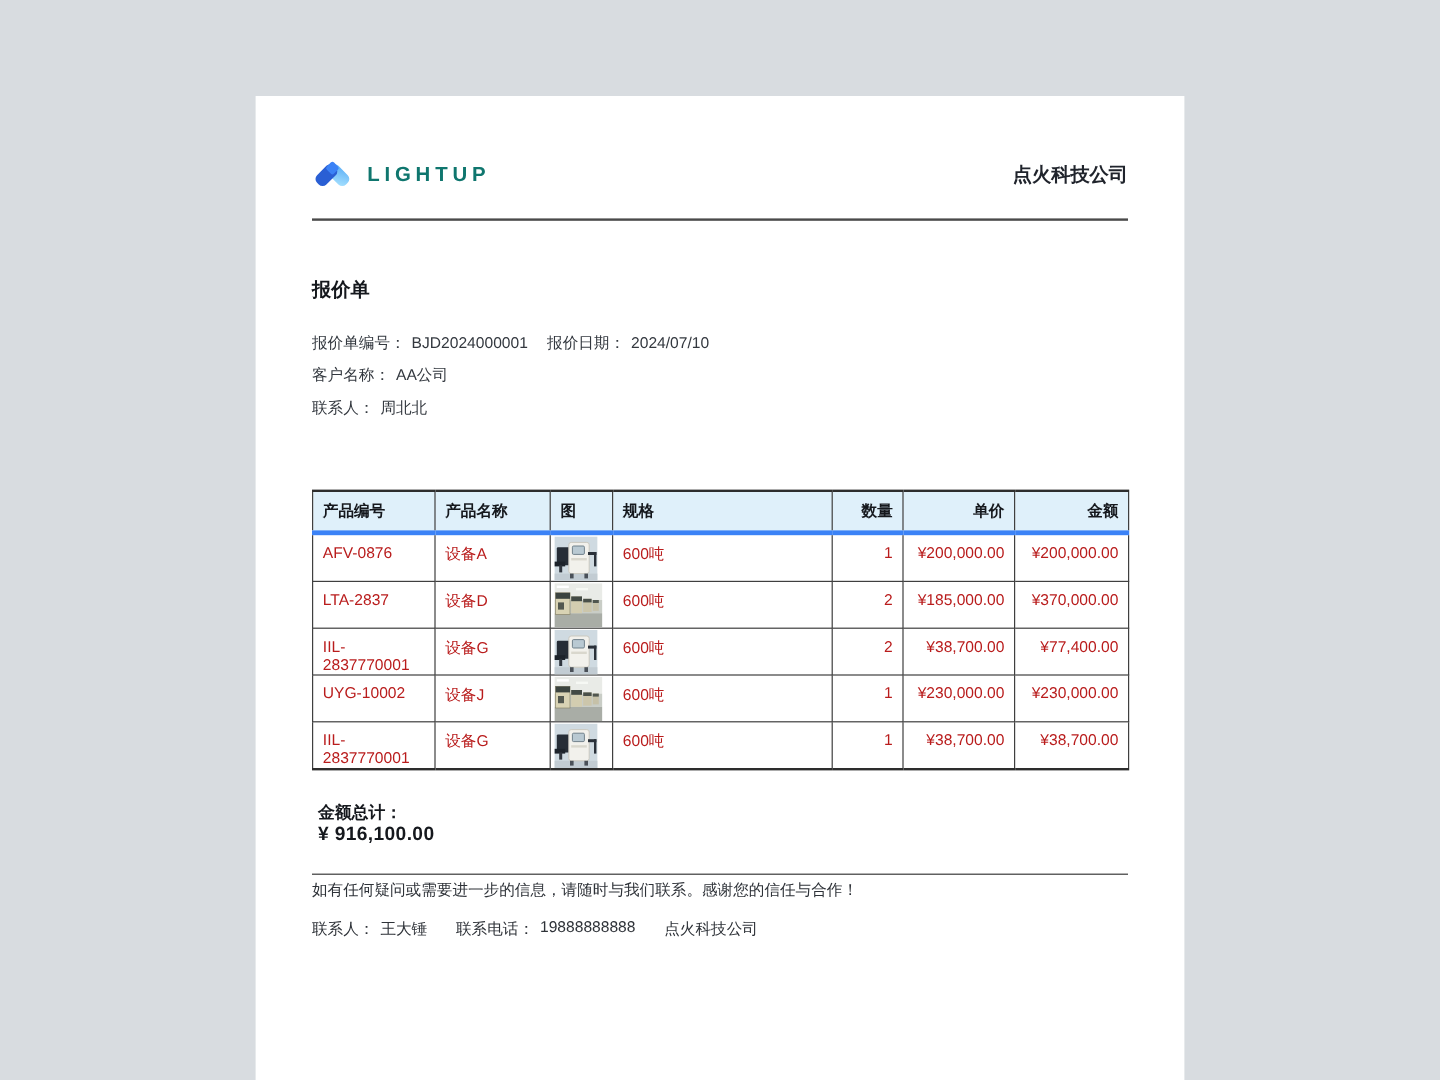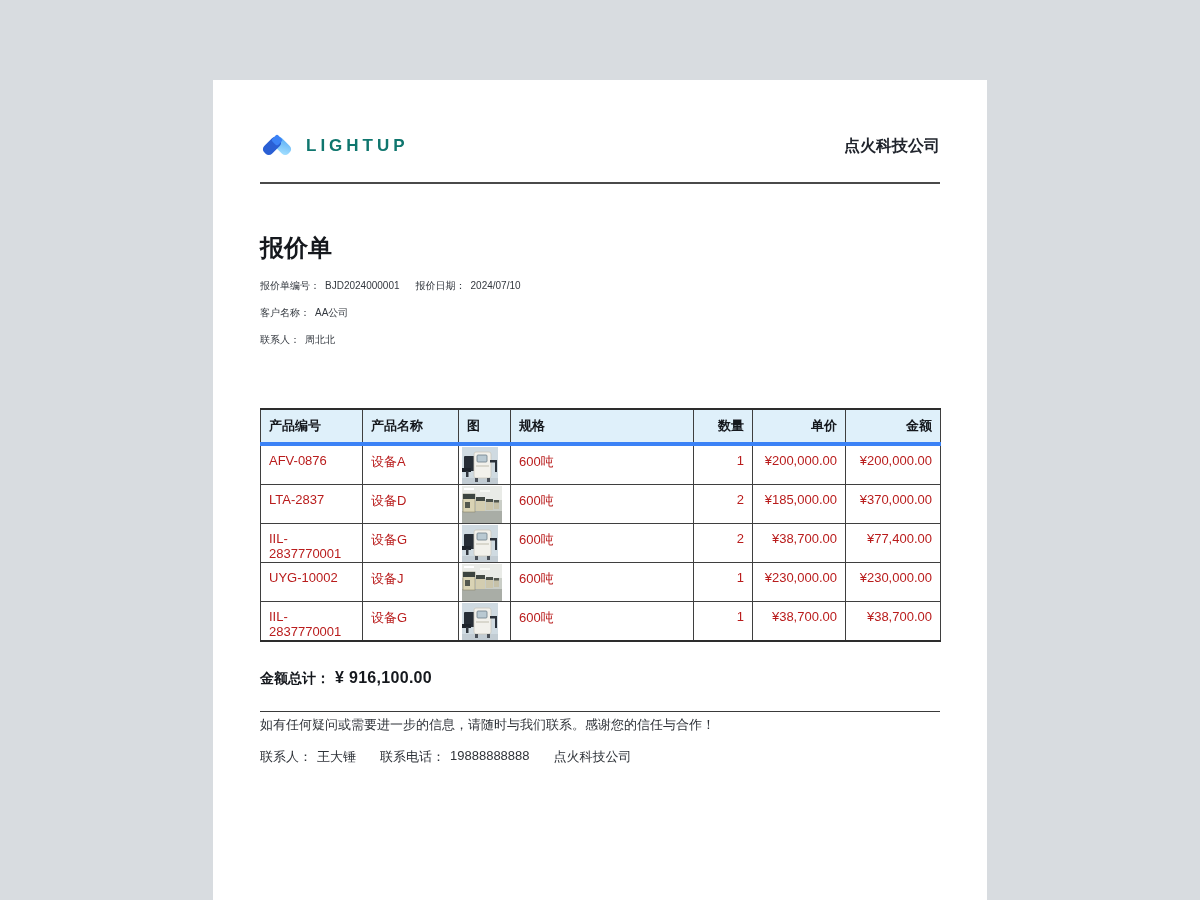--- a/index.html
+++ b/index.html
@@ -21,22 +21,22 @@
   .doc-header { display:flex; align-items:center; justify-content:space-between; height:36px; }
   .brand { display:flex; align-items:center; }
   .brand-text {
     margin-left:12px; font-size:17px; font-weight:700;
     letter-spacing:4px; color:#0f766e;
   }
   .company-name { font-size:16px; font-weight:700; color:#20242c; }
   .header-rule { margin-top:18px; border:none; border-top:2px solid #4a4a4a; height:0; }
 
   
-  .doc-title { margin-top:48px; font-size:24px; font-weight:700; color:#15181d; }
-  .meta { margin-top:8px; font-size:10px; color:#33383f; }
+  .doc-title { margin-top:48px; font-size:16px; font-weight:700; color:#15181d; }
+  .meta { margin-top:19px; font-size:13px; color:#33383f; }
   .meta-row { height:27px; display:flex; align-items:center; }
   .meta-row .v { margin-left:5px; }
   .meta-row .gap { margin-left:16px; }
 
   
   table.quote-table {
     width:680px; margin-top:55px;
     border-collapse:collapse; table-layout:fixed;
     font-size:13px;
   }
@@ -49,21 +49,21 @@
   .quote-table thead th.num { text-align:right; }
   .quote-table tbody td {
     padding:7px 8px 0 8px; vertical-align:top; height:39px; color:#b91c1c;
   }
   .quote-table tbody td.num { text-align:right; }
   .quote-table tbody td.img-cell { padding:1px 2px 0 3px; }
   .quote-table tbody tr:last-child td { border-bottom:2px solid #2d2d2d; }
   .thumb { display:block; }
 
   
-  .total-line { margin-top:27px; display:flex; align-items:baseline; }
+  .total-line { margin-top:27px; display:flex; align-items:baseline;flex-direction:column; }
   .total-label { font-size:14px; font-weight:700; color:#15181d; }
   .total-value { font-size:16px; font-weight:700; color:#15181d; margin-left:5px; letter-spacing:0.3px; }
   .footer-rule { margin-top:23px; border:none; border-top:1.5px solid #3a3a3a; height:0; }
   .footer { margin-top:4px; font-size:13px; color:#2e3238; }
   .footer-line2 { margin-top:14px; display:flex; }
   .footer-line2 .v { margin-left:5px; }
   .footer-line2 .grp { margin-left:24px; }
 </style>
 </head>
 <body>

